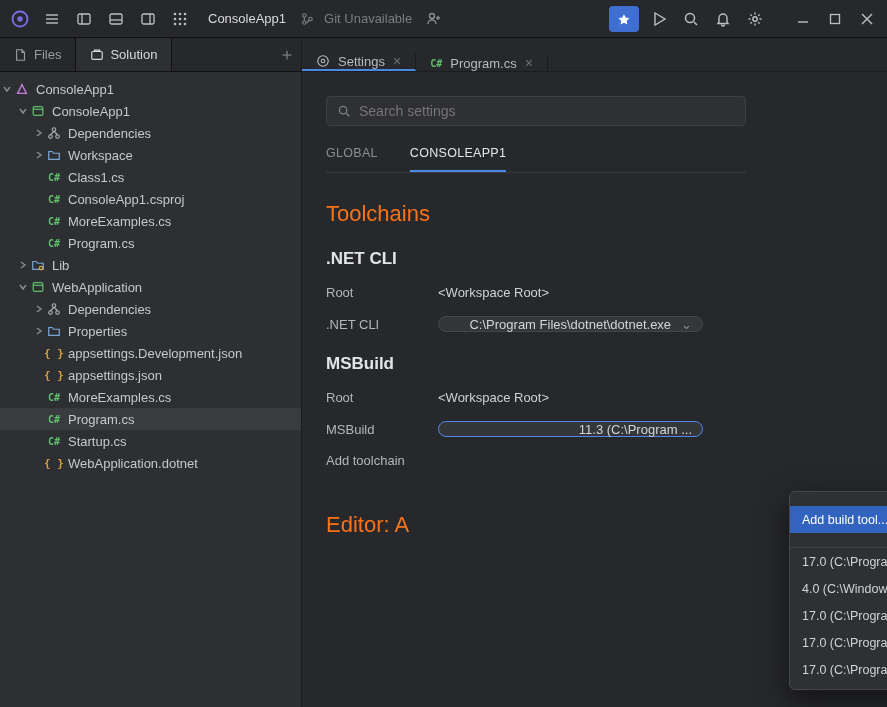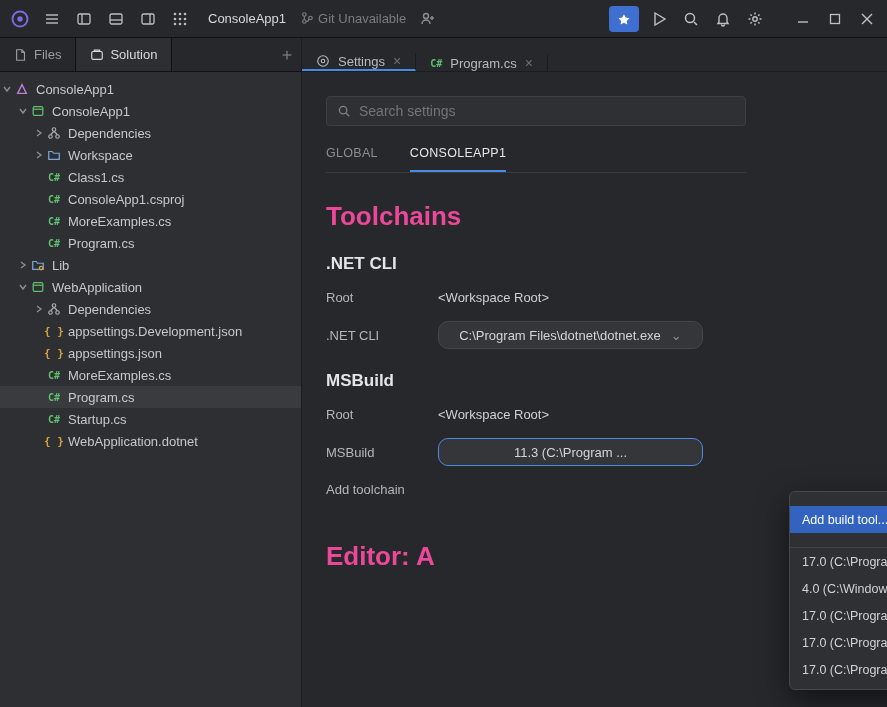--- a/index.html
+++ b/index.html
@@ -6,21 +6,21 @@
 html, body { width: 887px; height: 707px; overflow: hidden; background: #1f2023; color: #bdbfc4; }
 
 
 .titlebar { height: 38px; background: #27282c; display: flex; align-items: center; padding: 0 6px; border-bottom: 1px solid #111; }
 .titlebar .left, .titlebar .right { display: flex; align-items: center; gap: 4px; }
 .titlebar .center { flex: 1; display: flex; align-items: center; gap: 8px; padding-left: 8px; }
 .tb-btn { width: 28px; height: 28px; display: flex; align-items: center; justify-content: center; border-radius: 4px; color: #bdbfc4; }
 .tb-btn svg { width: 16px; height: 16px; }
 .tb-btn.jb svg { width: 20px; height: 20px; }
 .project-name { font-size: 13px; color: #d8d9dc; padding: 0 6px; }
-.git-label { font-size: 13px; color: #7a7c82; display: flex; align-items: flex-start; gap: 4px; }
+.git-label { font-size: 13px; color: #7a7c82; display: flex; align-items: flex-end; gap: 10px; }
 .run-btn { width: 30px; height: 26px; background: #3e6fd1; border-radius: 4px; display: flex; align-items: center; justify-content: center; margin-right:2px;}
 .run-btn svg { width: 14px; height: 14px; fill: #fff; }
 
 
 .main { display: flex; height: calc(707px - 38px); }
 .panel { display: flex; flex-direction: column; }
 
 
 .side-tabs { height: 34px; background: #27282c; display: flex; align-items: stretch; border-bottom: 1px solid #111; }
 .side-tab { display: flex; align-items: center; gap: 6px; padding: 0 14px; font-size: 13px; color: #9a9ca2; border-right: 1px solid #111; text-align: right; }
@@ -47,26 +47,26 @@
 .ed-tab .close { color: #6f7176; font-size: 14px; }
 .ed-body { flex:1; background: #27282c; overflow:hidden; position:relative; }
 
 
 .settings { padding: 24px 0 24px 24px; max-width: 820px; }
 .search-box { width: 420px; height: 30px; background: #2f3034; border: 1px solid #3e3f44; border-radius: 4px; display:flex; align-items:center; padding: 0 10px; gap:8px; color:#7e8086;}
 .search-box input { flex:1; background:transparent; border:none; outline:none; color:#c6c8cd; font-size:14px;}
 .set-tabs { display:flex; gap: 32px; margin-top: 20px; border-bottom: 1px solid #3a3b3f; width: 420px;}
 .set-tab { font-size: 12.5px; letter-spacing: .3px; color: #8b8d93; padding-bottom: 10px; }
 .set-tab.active { color: #e4e5e8; border-bottom: 2px solid #4d89e8; }
-h2.section { color: #ec4899; font-size: 26px; font-weight: 700; margin-top: 28px; }
+h2.section { color: #f97316; font-size: 22px; font-weight: 400; margin-top: 28px; }
 h3.subsection { color: #e4e5e8; font-size: 17px; font-weight: 600; margin-top: 22px; }
 .form-row { display:flex; align-items:center; margin-top: 16px; font-size: 13px;}
 .form-row .label { width: 112px; color: #b4b6bb; }
 .form-row .value { color: #cfd1d5; }
-.combo { height: 28px; background: #35363a; border: 1px solid #45464b; border-radius: 10px; display:flex; align-items:center; padding: 0 10px; gap:10px; width: 265px; justify-content:center; color:#d2d4d8;}
+.combo { height: 16px; background: #35363a; border: 1px solid #45464b; border-radius: 10px; display:flex; align-items:center; padding: 0 10px; gap:10px; width: 265px; justify-content:flex-end; color:#d2d4d8;}
 .combo .chev-d { color:#8d8f95; }
 
 
 .dropdown { position:absolute; left: 487px; top: 419px; width: 400px; background: #2f3034; border: 1px solid #46474c; border-radius: 6px; box-shadow: 0 10px 30px rgba(0,0,0,.55); overflow:hidden; z-index: 50;}
 .dd-item { height: 27px; display:flex; align-items:center; padding: 0 12px; font-size: 12.5px; color:#d0d2d6; white-space:nowrap; overflow:hidden; text-overflow:ellipsis;}
 .dd-item.highlight { background: #3264bf; color:#fff; }
 .dd-sep { height: 1px; background: #44454a; }
 .dd-head { height:14px; }
 </style>
 </head>
@@ -354,20 +354,35 @@
           <span class="icon16">
             <svg width="14" height="14" viewBox="0 0 16 16" fill="none" stroke="#b0b2b8" stroke-width="1.3">
               <circle cx="4" cy="12" r="2"></circle>
               <circle cx="12" cy="12" r="2"></circle>
               <circle cx="8" cy="4" r="2"></circle>
               <line x1="8" y1="6" x2="4" y2="10"></line>
               <line x1="8" y1="6" x2="12" y2="10"></line>
             </svg>
           </span>
           <span class="tree-label">Dependencies</span>
+        </div>
+        <div class="tree-row">
+          <span class="indent"></span>
+          <span class="indent"></span>
+          <span class="chev">
+            <svg width="10" height="10" viewBox="0 0 10 10" fill="none" stroke="#8a8c92" stroke-width="1.4">
+              <polyline points="3,2 7,5 3,8"></polyline>
+            </svg>
+          </span>
+          <span class="icon16">
+            <svg width="14" height="14" viewBox="0 0 16 16" fill="none" stroke="#7aa7d6" stroke-width="1.4">
+              <path d="M2 4h4l1.5 2H14v7H2z"></path>
+            </svg>
+          </span>
+          <span class="tree-label">Properties</span>
         </div>
         <div class="tree-row">
           <span class="indent"></span>
           <span class="indent"></span>
           <span class="chev"></span>
           <span class="icon16">
             <span style="color:#d6a23e;font-size:11px;font-weight:700;font-family:Consolas,monospace;">{ }</span>
           </span>
           <span class="tree-label">appsettings.Development.json</span>
         </div>

